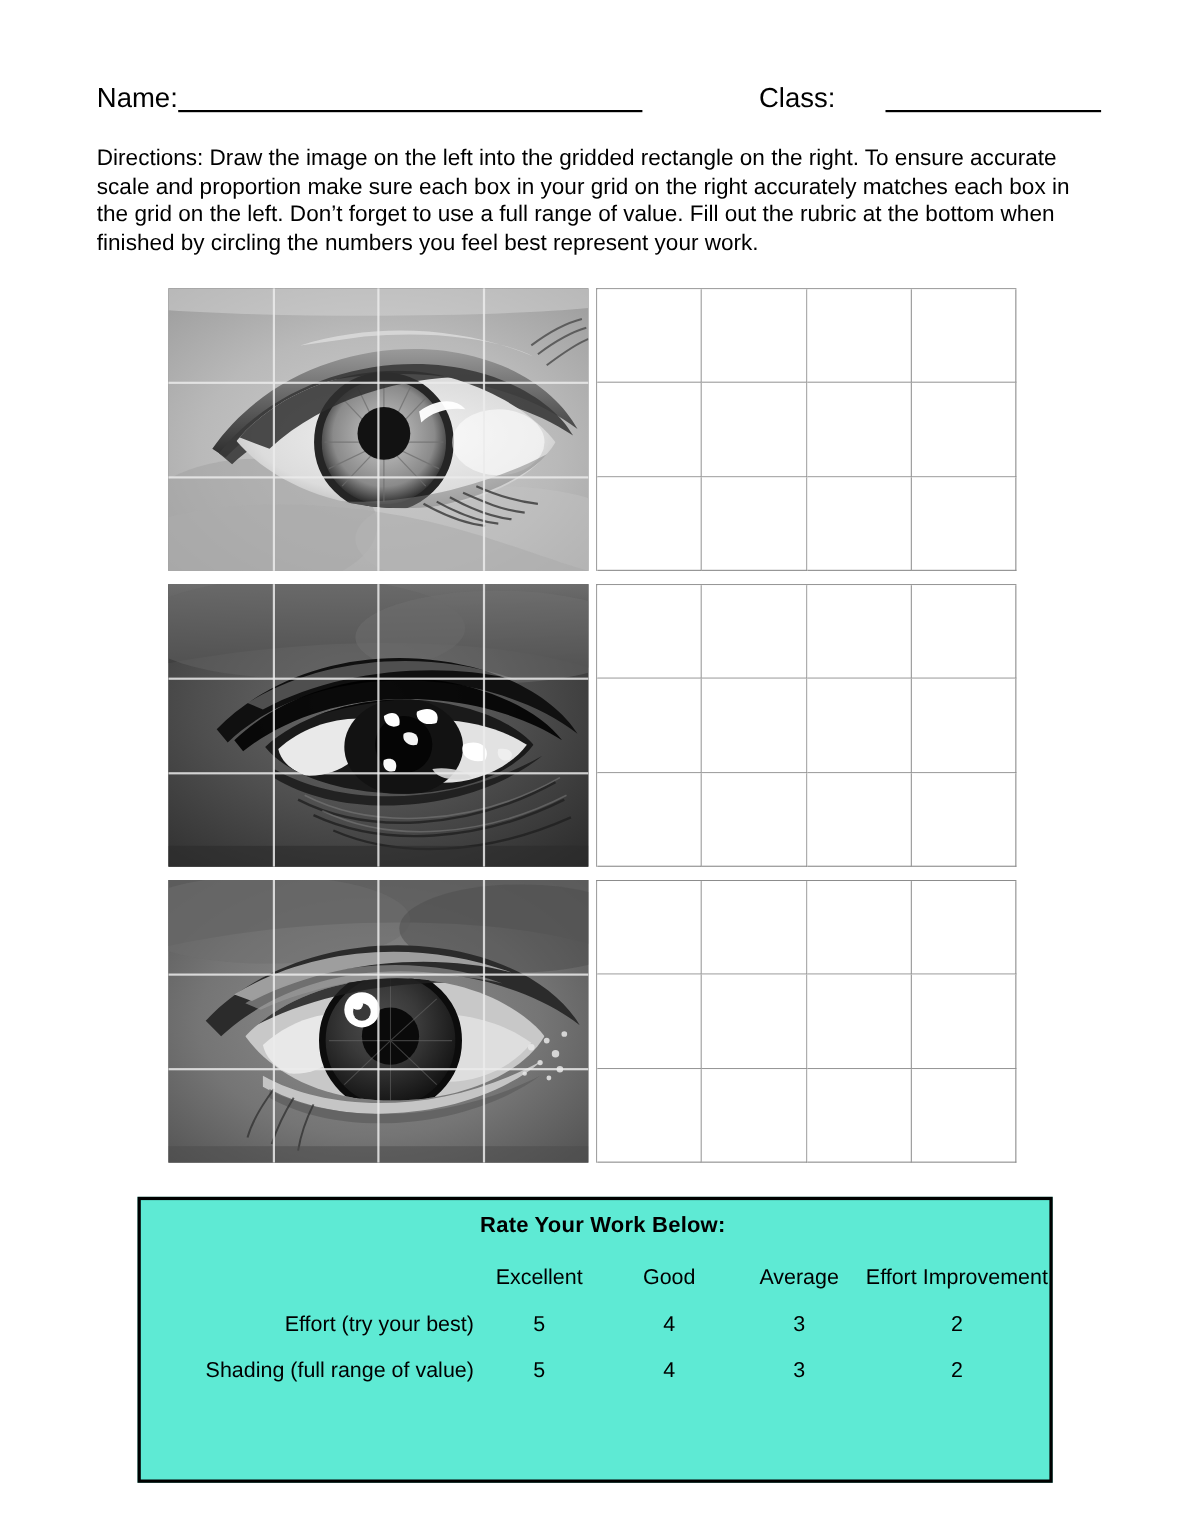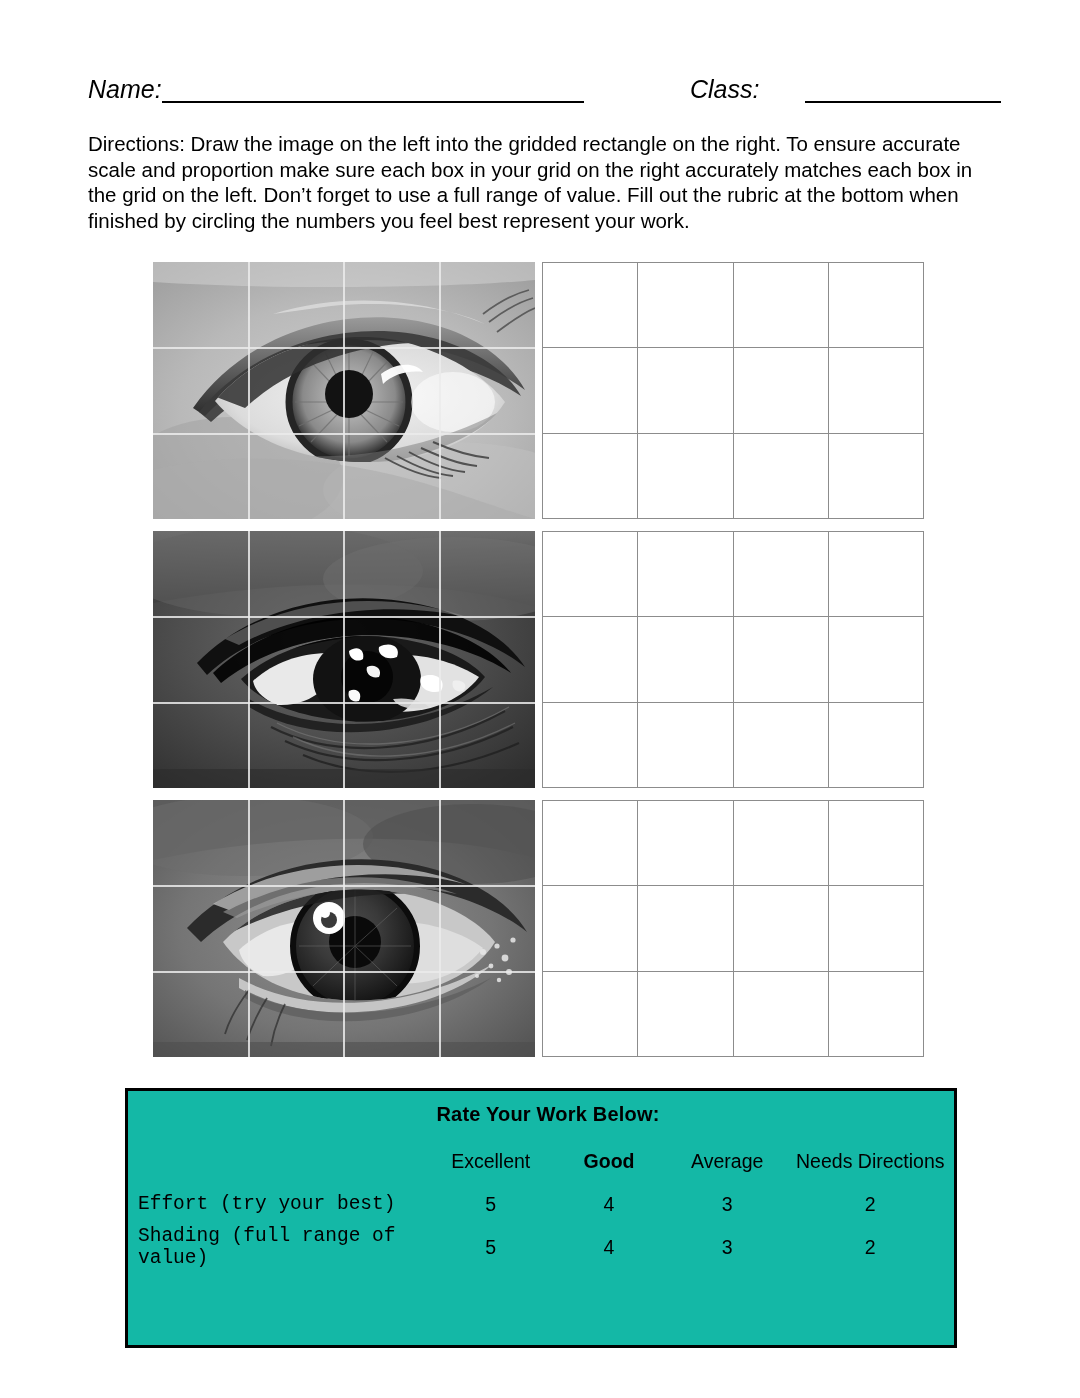--- a/index.html
+++ b/index.html
@@ -20,23 +20,22 @@
   #header-row {
     position: absolute;
     left: 88px;
     top: 74px;
     width: 880px;
     height: 40px;
   }
   .field {
     position: absolute;
     display: flex;
-    align-items: center;
+    align-items: flex-start;
     white-space: nowrap;
-    font-style: italic;
   }
   .field-label {
     font-size: 25px;
     line-height: 30px;
   }
   .field-rule {
     border-bottom: 2.5px solid #000;
     height: 26px;
   }
   #name-field { left: 0px; top: 0px; }
@@ -125,21 +124,21 @@
 
   
   #rubric {
     position: absolute;
     left: 125px;
     top: 1088px;
     width: 832px;
     height: 260px;
     border: 3px solid #000;
     box-sizing: border-box;
-    background: #14b8a6;
+    background: #5eead4;
   }
   #rubric-title {
     position: absolute;
     left: 0;
     right: 0;
     top: 12px;
     text-align: center;
     font-size: 20px;
     font-weight: bold;
     letter-spacing: 0.2px;
@@ -153,27 +152,26 @@
     border-collapse: collapse;
     font-size: 19.5px;
   }
   #rubric-table th, #rubric-table td {
     font-weight: normal;
     padding: 0;
     border: none;
   }
   #rubric-table .crit-col {
     width: 300px;
-    text-align: left;
+    text-align: right;
     padding-left: 10px;
-    font-family: Liberation Mono, monospace;
   }
   #rubric-table .score-col { text-align: center; }
   #rubric-table .c-exc { width: 120px; text-align: center; }
-  #rubric-table .c-good { width: 120px; font-weight: bold; }
+  #rubric-table .c-good { width: 120px; }
   #rubric-table .c-avg  { width: 120px; }
   #rubric-table .c-ni   { width: 170px; }
   #rubric-table thead th { height: 44px; vertical-align: middle; }
   #rubric-table tbody td { height: 42px; vertical-align: middle; }
 </style>
 </head>
 <body>
 
 <div id="header-row">
   <div class="field" id="name-field">
@@ -483,21 +481,21 @@
 
 <div id="rubric">
   <div id="rubric-title">Rate Your Work Below:</div>
   <table id="rubric-table">
     <thead>
       <tr>
         <th class="crit-col"></th>
         <th class="score-col c-exc">Excellent</th>
         <th class="score-col c-good">Good</th>
         <th class="score-col c-avg">Average</th>
-        <th class="score-col c-ni">Needs Directions</th>
+        <th class="score-col c-ni">Effort Improvement</th>
       </tr>
     </thead>
     <tbody>
       <tr>
         <td class="crit-col">Effort (try your best)</td>
         <td class="score-col">5</td>
         <td class="score-col">4</td>
         <td class="score-col">3</td>
         <td class="score-col">2</td>
       </tr>

